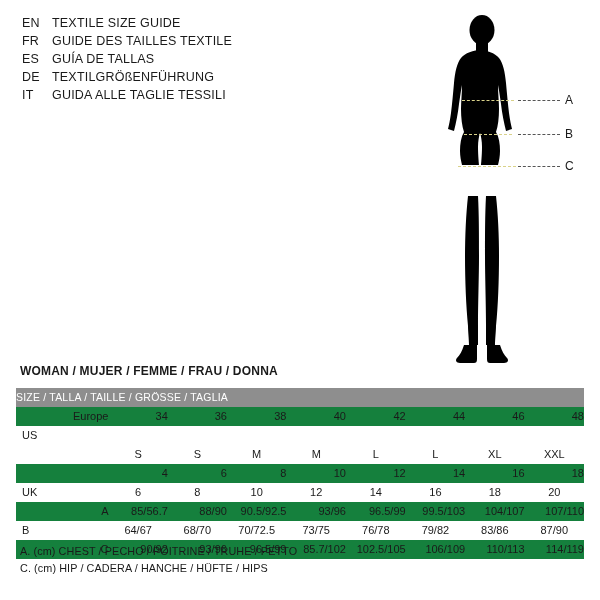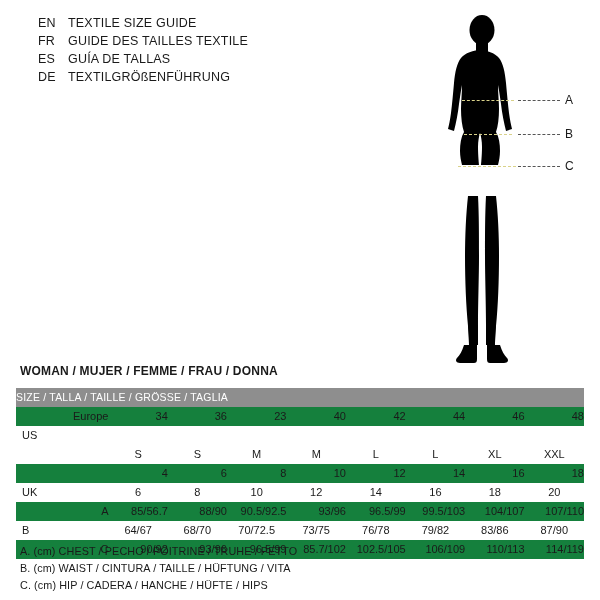--- a/index.html
+++ b/index.html
@@ -15,21 +15,20 @@
     overflow: hidden;
     position: relative;
   }
 
   
   #lang-block {
     position: absolute;
     left: 22px;
     top: 16px;
     width: 300px;
-    margin-left: 16px;
   }
   .lang-row {
     display: flex;
     align-items: baseline;
     height: 18px;
     font-size: 12.5px;
     letter-spacing: 0.2px;
   }
   .lang-code {
     width: 30px;
@@ -136,20 +135,24 @@
     <span class="lang-code">FR</span>
     <span class="lang-text">GUIDE DES TAILLES TEXTILE</span>
   </div>
   <div class="lang-row">
     <span class="lang-code">ES</span>
     <span class="lang-text">GUÍA DE TALLAS</span>
   </div>
   <div class="lang-row">
     <span class="lang-code">DE</span>
     <span class="lang-text">TEXTILGRÖßENFÜHRUNG</span>
+  </div>
+  <div class="lang-row">
+    <span class="lang-code">IT</span>
+    <span class="lang-text">GUIDA ALLE TAGLIE TESSILI</span>
   </div>
 </div>
 
 <div id="figure-wrap">
   <svg id="figure-svg" width="195" height="370" viewBox="0 0 195 370">
     <g fill="#000000">
 
       <ellipse cx="82" cy="22" rx="12.5" ry="15"></ellipse>
 
       <path d="M76 34 h12 v10 h-12 z"></path>
@@ -224,21 +227,21 @@
 <table id="size-table">
   <tbody>
     <tr class="row-head">
       <td colspan="9">SIZE / TALLA / TAILLE / GRÖSSE / TAGLIA</td>
     </tr>
 
     <tr class="row-shade">
       <td class="cell-label">Europe</td>
       <td class="cell-val">34</td>
       <td class="cell-val">36</td>
-      <td class="cell-val">23</td>
+      <td class="cell-val">38</td>
       <td class="cell-val">40</td>
       <td class="cell-val">42</td>
       <td class="cell-val">44</td>
       <td class="cell-val">46</td>
       <td class="cell-val">48</td>
     </tr>
 
     <tr class="row-plain">
       <td class="cell-label">US</td>
       <td class="cell-val"></td>
@@ -320,15 +323,14 @@
       <td class="cell-val">102.5/105</td>
       <td class="cell-val">106/109</td>
       <td class="cell-val">110/113</td>
       <td class="cell-val">114/119</td>
     </tr>
   </tbody>
 </table>
 
 <div id="legend">
   <div>A. (cm) CHEST / PECHO / POITRINE / TRUHE / PETTO</div>
-  <div>B. (cm) WAIST / CINTURA / TAILLE / HÜFTUNG / VITA</div>
   <div>C. (cm) HIP / CADERA / HANCHE / HÜFTE / HIPS</div>
 </div>
 
 </body></html>

